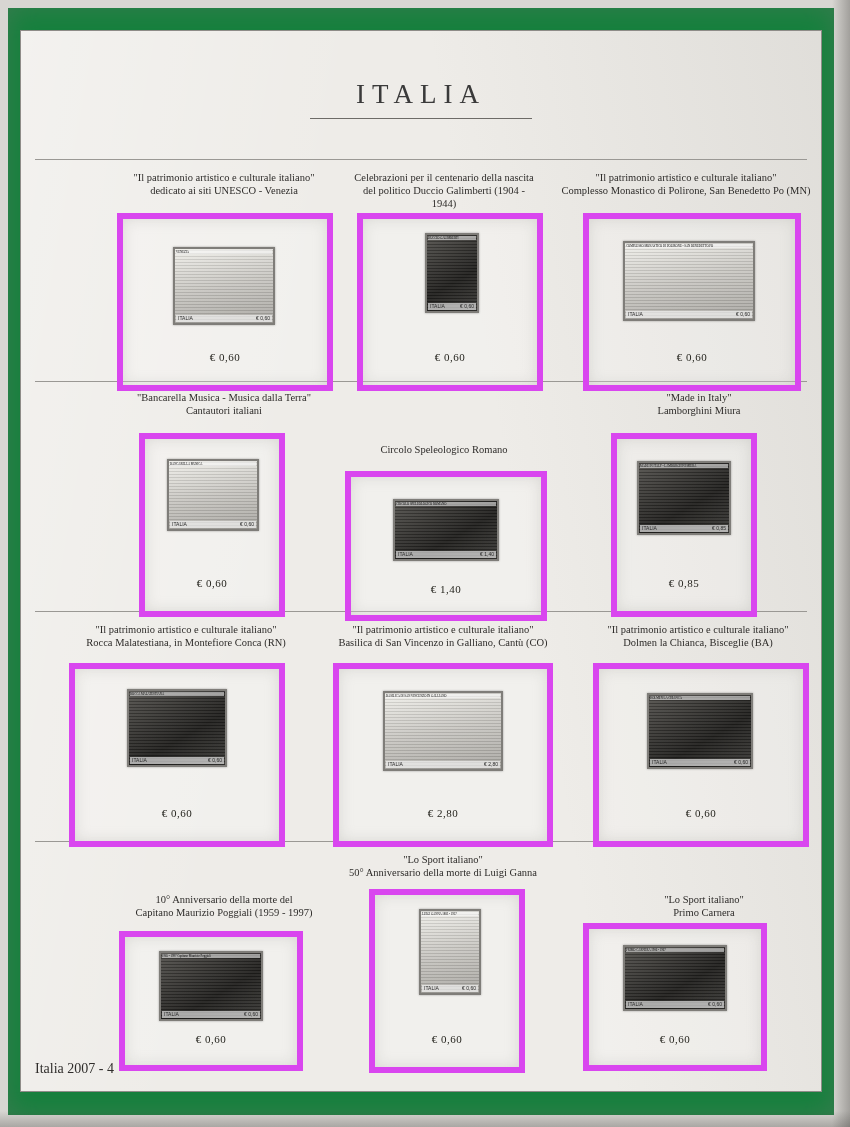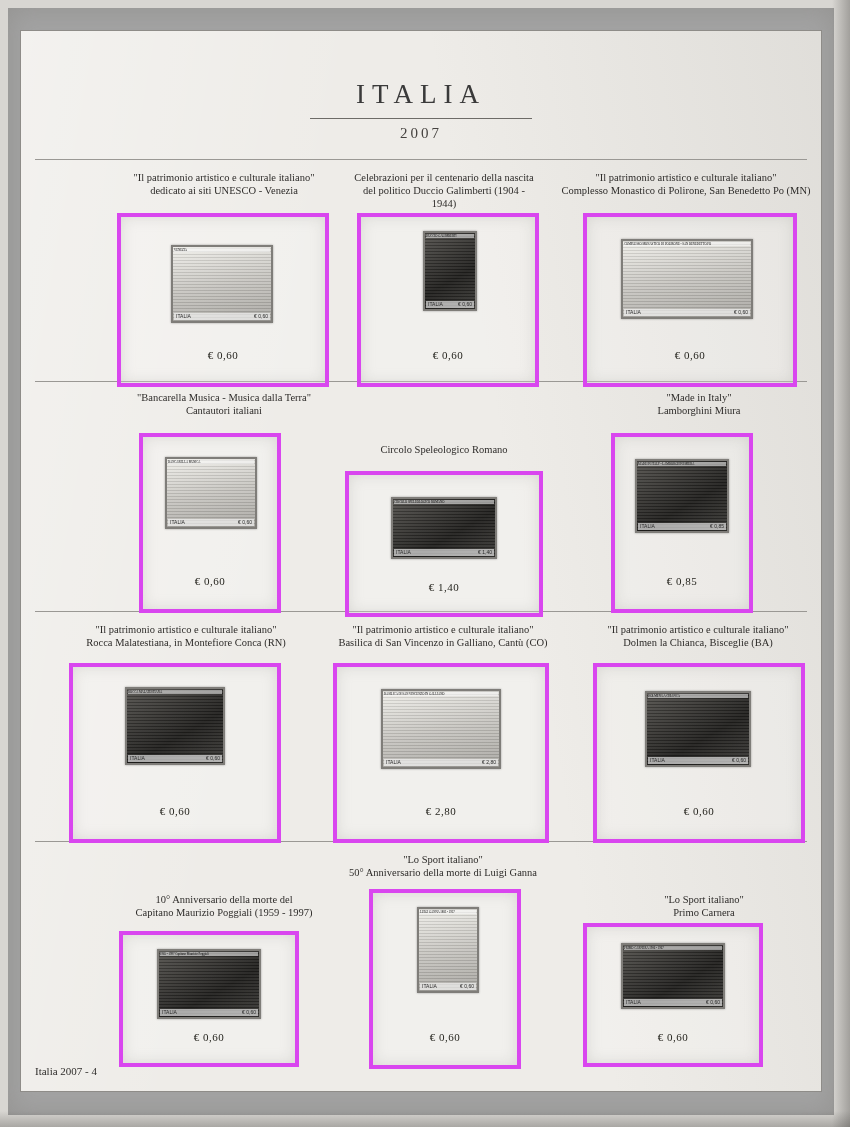--- a/index.html
+++ b/index.html
@@ -19,21 +19,21 @@
     width: 850px;
     height: 1127px;
     background: #d8d6d2;
   }
   
   .sheet {
     position: absolute;
     left: 8px; top: 8px;
     width: 826px;
     height: 1107px;
-    background: #a3a3a3;
+    background: #15803d;
     box-shadow: inset 0 0 28px rgba(120,118,112,0.35);
   }
   .sheet-inner {
     position: absolute;
     left: 12px; top: 22px;
     width: 800px;
     height: 1060px;
     background: #eeece8;
     border: 1px solid #8e8c88;
   }
@@ -91,21 +91,21 @@
   }
   .caption {
     font-size: 10.5px;
     line-height: 13px;
     color: #2e2c2a;
     white-space: pre-line;
   }
   
   .mount {
     position: absolute;
-    border: 4px solid #d946ef;
+    border: 6px solid #d946ef;
     background: rgba(255,255,255,0.22);
     box-shadow: inset 0 0 14px rgba(170,168,163,0.35);
   }
   .stamp {
     position: absolute;
     background: #7f7d79;
     box-shadow: 0 0 2px rgba(0,0,0,0.35);
     overflow: hidden;
   }
   .stamp .inner {
@@ -151,21 +151,21 @@
     font-size: 11px;
     color: #26251f;
     width: 100%;
     text-align: center;
     letter-spacing: 0.5px;
   }
   .footer {
     position: absolute;
     left: 14px;
     bottom: 14px;
-    font-size: 11px;
+    font-size: 14px;
     color: #2f2d2b;
   }
   .edge-shadow {
     position: absolute;
     right: 0; top: 0;
     width: 18px; height: 1127px;
     background: linear-gradient(90deg, rgba(0,0,0,0) 0%, rgba(60,58,55,0.35) 100%);
     pointer-events: none;
   }
   .bottom-shadow {
@@ -180,21 +180,20 @@
 <body>
 
 <div class="page">
   <div class="sheet">
     <div class="sheet-inner">
       <div class="grain"></div>
 
       <div class="header">
         <div class="country-title">ITALIA</div>
         <div class="title-rule"></div>
-        <div class="year">2007</div>
       </div>
 
       <div class="row-sep" style="top:128px;"></div>
       <div class="row-sep" style="top:350px;"></div>
       <div class="row-sep" style="top:580px;"></div>
       <div class="row-sep" style="top:810px;"></div>
 
       <div class="row">
 
         <div class="cell" style="left:78px; top:140px; width:250px;">

